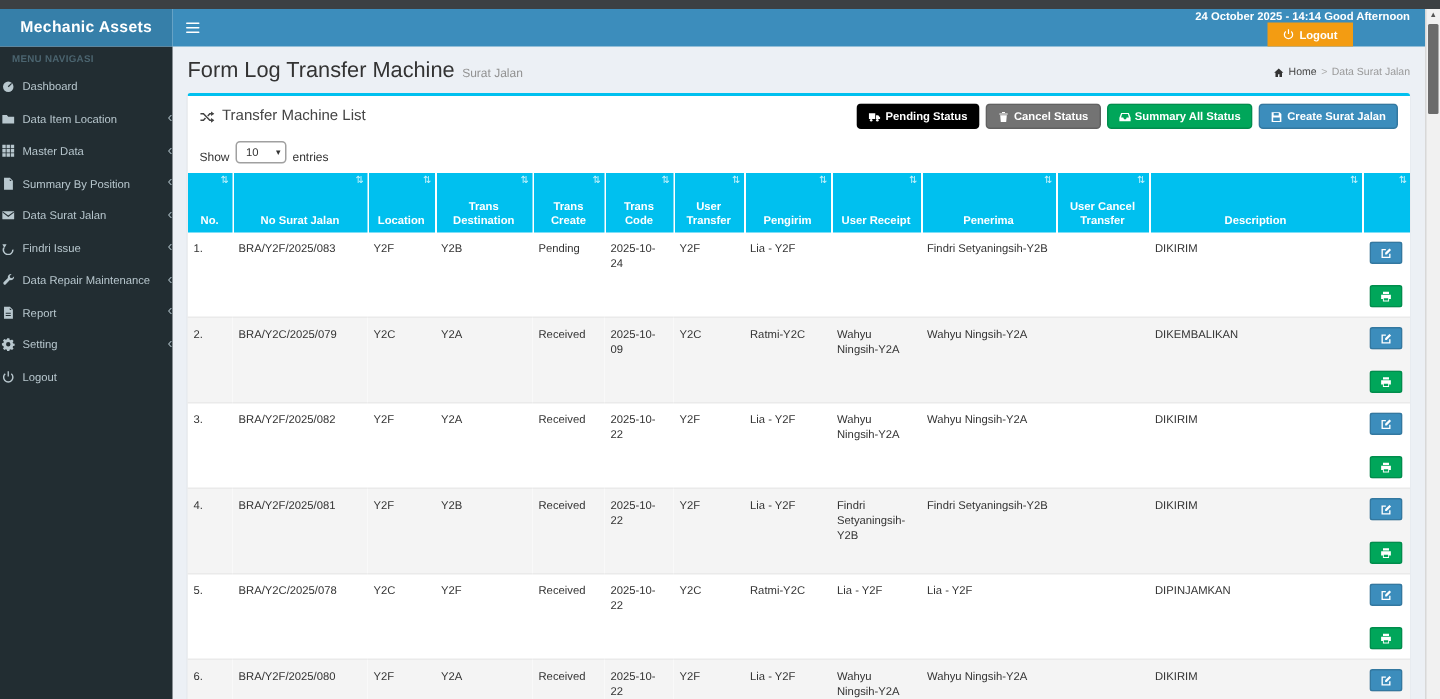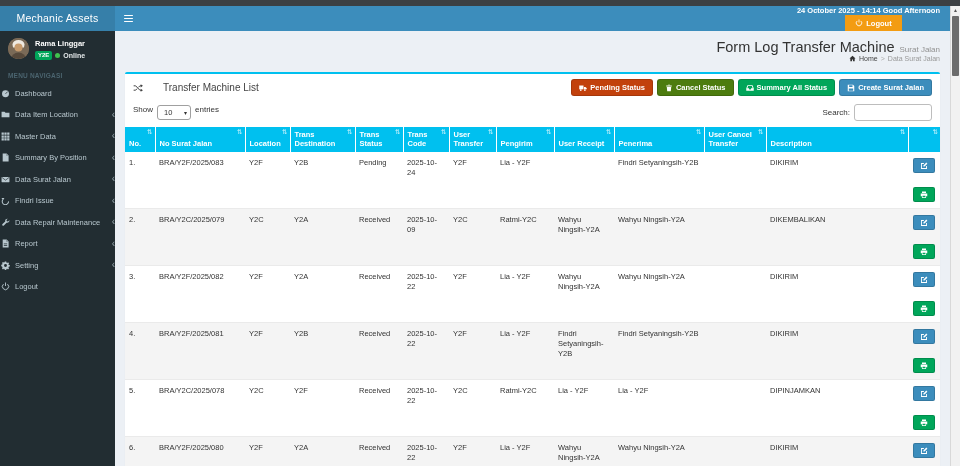--- a/index.html
+++ b/index.html
@@ -9,21 +9,21 @@
     font-family:"Liberation Sans","DejaVu Sans",sans-serif;
   }
   
   .top-strip { position:absolute; top:0; left:0; width:960px; height:6px; background:#3c4043; z-index:60; }
   .v-scrollbar { position:absolute; top:6px; right:0; width:10px; height:460px; background:#f1f1f1; border-left:1px solid #d8d8d8; z-index:55; }
   .v-scrollbar .arrow-up { height:9px; font-size:5px; color:#555; text-align:center; line-height:9px; }
   .v-scrollbar .thumb { position:absolute; top:10px; left:1px; width:7px; height:60px; background:#6b6b6b; border-radius:1px; }
 
   
   .main-header { position:absolute; top:6px; left:0; width:950px; height:25px; display:flex; z-index:50; }
-  .logo { width:115px; height:25px; background:#367fa9; color:#fff; font-weight:normal; font-size:10.5px; line-height:25px; text-align:center; letter-spacing:.2px; cursor:pointer; }
+  .logo { width:115px; height:25px; background:#367fa9; color:#fff; font-weight:bold; font-size:10.5px; line-height:25px; text-align:center; letter-spacing:.2px; cursor:pointer; }
   .navbar { flex:1; background:#3c8dbc; display:flex; align-items:center; }
   .hamburger { width:26px; height:25px; display:flex; flex-direction:column; justify-content:center; align-items:center; gap:1.6px; cursor:pointer; }
   .hamburger .bar { width:9px; height:1.6px; background:#fff; border-radius:1px; }
   .nav-right { margin-left:auto; display:flex; align-items:center; height:100%;flex-direction:column; }
   .nav-datetime { color:#fff; font-size:7.5px; font-weight:bold; margin-right:10px; }
   .logout-top { background:#f39c12; height:100%; display:flex; align-items:center; gap:3px; padding:0 10px; color:#fff; font-size:7.5px; font-weight:bold; cursor:pointer; }
   .logout-top .ic { display:flex; }
 
   
   .sidebar { position:absolute; top:31px; left:0; width:115px; height:435px; background:#222d32; z-index:40; }
@@ -36,47 +36,47 @@
   .status-dot { width:5px; height:5px; border-radius:50%; background:#41c24e; }
   .status-text { color:#e4e8ea; font-size:7px; font-weight:bold; }
   .menu-header { color:#4b646f; font-size:6.5px; font-weight:bold; padding:5px 8px 4px; letter-spacing:.2px; }
   .menu-item { display:flex; align-items:center; gap:5px; padding:0 0; height:21.5px; color:#b8c7ce; font-size:7.5px; cursor:pointer; text-decoration:none; }
   .mi-icon { width:10px; display:flex; justify-content:center; align-items:center; color:#b8c7ce; flex:none; }
   .mi-label { white-space:nowrap; }
   .mi-caret { margin-left:auto; font-size:10px; line-height:1; color:#95a5ac; }
 
   
   .content { position:absolute; top:31px; left:115px; width:835px; height:435px; background:#ecf0f5; padding:5px 10px 0; overflow:hidden; z-index:30; }
-  .content-header { display:flex; align-items:flex-end; justify-content:space-between; padding:3px 0 7px;flex-direction:column; }
+  .content-header { display:flex; align-items:flex-end; justify-content:space-between; padding:3px 0 7px; }
   .title-group { display:flex; align-items:baseline; }
   .page-title { font-size:14.5px; color:#333; font-weight:500; }
   .page-subtitle { font-size:8px; color:#919191; margin-left:5px; }
   .breadcrumb { font-size:7px; color:#444; display:flex; align-items:center; gap:3px; padding-bottom:3px; }
   .breadcrumb .ic { display:flex; color:#333; }
   .breadcrumb .sep { color:#aaa; }
   .breadcrumb .current { color:#999; }
   .bc-home { cursor:pointer; }
 
   .box { background:#fff; border-top:2px solid #00c0ef; border-radius:2px; box-shadow:0 1px 1px rgba(0,0,0,.1); }
   .box-header { display:flex; align-items:center; padding:5px 8px 4px; }
-  .box-title { display:flex; align-items:center; gap:20px; font-size:10px; color:#444;text-align:center; }
+  .box-title { display:flex; align-items:center; gap:5px; font-size:10px; color:#444;text-align:center; }
   .box-title .ic { display:flex; color:#444; }
   .box-actions { margin-left:auto; display:flex; gap:4px; }
   .btn { display:inline-flex; align-items:center; gap:3px; height:17px; padding:0 7px; border-radius:3px; color:#fff; font-size:7.5px; font-weight:bold; border:1px solid rgba(0,0,0,.15); cursor:pointer; white-space:nowrap; }
   .btn .ic { display:flex; }
 
   .controls { display:flex; align-items:center; padding:4px 8px 6px; }
-  .show-group { display:flex; align-items:flex-start; gap:4px; font-size:8px; color:#333; }
+  .show-group { display:flex; align-items:flex-end; gap:4px; font-size:8px; color:#333; }
   .select-box { display:flex; align-items:center; justify-content:space-between; width:34px; height:15px; border:1px solid #a0a0a0; border-radius:3px; padding:0 3px 0 6px; font-size:7.5px; color:#333; background:#fff; cursor:pointer; }
   .select-box .caret { font-size:6px; color:#333; }
   .search-group { margin-left:auto; display:flex; align-items:center; gap:4px; font-size:8px; color:#333; }
   .search-input { width:78px; height:17px; border:1px solid #bdbdbd; border-radius:3px; background:#fff; font-size:7.5px; padding:0 4px; outline:none; font-family:inherit; }
 
   table { width:100%; border-collapse:collapse; table-layout:fixed; }
-  thead th { background:#00c0ef; color:#fff; font-size:7.5px; font-weight:bold; text-align:left; vertical-align:bottom; padding:3px 4px 4px; position:relative; border-left:1.5px solid #fff; cursor:pointer; height:25px; }
+  thead th { background:#00c0ef; color:#fff; font-size:7.5px; font-weight:bold; text-align:center; vertical-align:bottom; padding:18px 4px 4px; position:relative; border-left:1.5px solid #fff; cursor:pointer; height:25px; }
   thead th:first-child { border-left:none; }
   .sort-icon { position:absolute; top:1px; right:2px; font-size:6.5px; opacity:.8; font-weight:normal; }
   tbody td { font-size:7.5px; color:#333; padding:6px 4px; vertical-align:top; border-bottom:1px solid #eaeaea; height:52.5px; overflow:hidden; word-wrap:break-word; line-height:1.35; }
   tbody tr:nth-child(even) { background:#f4f4f4; }
   .actions-cell { text-align:center; }
   .row-btn { width:22px; height:15px; border-radius:2px; border:1px solid rgba(0,0,0,.15); display:flex; align-items:center; justify-content:center; color:#fff; margin:0 auto; cursor:pointer; }
   .row-btn + .row-btn { margin-top:14px; }
 </style>
 </head>
 <body>
@@ -100,38 +100,20 @@
               <path fill="none" stroke="currentColor" stroke-width="1.7" d="M4.4 3.9a5.5 5.5 0 107.2 0"></path>
             </svg>
           </span>
         <span>Logout</span>
       </div>
     </div>
   </nav>
 </header>
 
 <aside class="sidebar">
-  <div class="user-panel">
-    <span class="avatar">
-      <svg width="21" height="21" viewBox="0 0 21 21">
-        <rect width="21" height="21" fill="#7a6a57"></rect>
-        <path d="M4.5 6.5a6 4.5 0 0112 0l-.5 3h-11z" fill="#efe9e0"></path>
-        <circle cx="10.5" cy="9.5" r="4" fill="#c79b6d"></circle>
-        <path d="M3 21a7.5 6.5 0 0115 0z" fill="#584a3c"></path>
-      </svg>
-    </span>
-    <div class="user-info">
-      <div class="user-name">Rama Linggar</div>
-      <div class="user-status">
-        <span class="badge-code">Y2E</span>
-        <span class="status-dot"></span>
-        <span class="status-text">Online</span>
-      </div>
-    </div>
-  </div>
   <div class="menu-header">MENU NAVIGASI</div>
   <nav id="sidebar-menu">
       <a class="menu-item">
         <span class="mi-icon">
           <svg width="9" height="9" viewBox="0 0 16 16" fill="currentColor">
             <circle cx="8" cy="8.6" r="6.2"></circle>
             <path fill="none" stroke="#222d32" stroke-width="1.4" d="M8 8.6l4-4.1"></path>
           </svg>
         </span>
         <span class="mi-label">Dashboard</span>
@@ -245,32 +227,32 @@
       <div class="box-title">
         <span class="ic">
             <svg width="10" height="10" viewBox="0 0 16 16" fill="currentColor">
               <path fill="none" stroke="currentColor" stroke-width="1.6" d="M1 4.5h3.2L11 11.5h2M13 4.5h-2L8.8 6.9M1 11.5h3.2l2.2-2.4"></path>
               <path d="M12.3 2l3.6 2.5-3.6 2.5zM12.3 9l3.6 2.5-3.6 2.5z"></path>
             </svg>
           </span>
         <span>Transfer Machine List</span>
       </div>
       <div class="box-actions" id="box-buttons">
-          <button class="btn" style="background: #c2410c;">
+          <button class="btn" style="background: #000000;">
             <span class="ic">
               <svg width="8" height="8" viewBox="0 0 16 16" fill="currentColor">
                 <path d="M.5 3h8.5v7.7H.5z"></path>
                 <path d="M10 5.8h2.9l2.6 2.7v2.2H10z"></path>
                 <circle cx="3.6" cy="12.2" r="1.7"></circle>
                 <circle cx="11.8" cy="12.2" r="1.7"></circle>
               </svg>
             </span>
             <span>Pending Status</span>
           </button>
-          <button class="btn" style="background: #4d7c0f;">
+          <button class="btn" style="background: #737373;">
             <span class="ic">
               <svg width="8" height="8" viewBox="0 0 16 16" fill="currentColor">
                 <path d="M6 1.3h4v1.4H6z"></path>
                 <rect x="2.4" y="3.2" width="11.2" height="1.6" rx=".3"></rect>
                 <path d="M3.6 5.8h8.8l-.8 8.9H4.4z"></path>
               </svg>
             </span>
             <span>Cancel Status</span>
           </button>
           <button class="btn" style="background: rgb(0, 166, 90);">
@@ -294,24 +276,20 @@
 
     <div class="controls">
       <div class="show-group">
         <span>Show</span>
         <span class="select-box">
           <span>10</span>
           <span class="caret">▾</span>
         </span>
         <span>entries</span>
       </div>
-      <div class="search-group">
-        <span>Search:</span>
-        <input class="search-input" type="text" aria-label="Search:" style="">
-      </div>
     </div>
 
     <table>
       <colgroup id="table-cols">
           <col style="width: 30px;">
           <col style="width: 90px;">
           <col style="width: 45px;">
           <col style="width: 65px;">
           <col style="width: 48px;">
           <col style="width: 46px;">
@@ -322,21 +300,21 @@
           <col style="width: 62px;">
           <col style="width: 142px;">
           <col style="width: 32px;">
         </colgroup>
       <thead>
           <tr id="table-head-row">
             <th><span class="th-label">No.</span><span class="sort-icon">⇅</span></th>
             <th><span class="th-label">No Surat Jalan</span><span class="sort-icon">⇅</span></th>
             <th><span class="th-label">Location</span><span class="sort-icon">⇅</span></th>
             <th><span class="th-label">Trans Destination</span><span class="sort-icon">⇅</span></th>
-            <th><span class="th-label">Trans Status</span><span class="sort-icon">⇅</span></th>
+            <th><span class="th-label">Trans Create</span><span class="sort-icon">⇅</span></th>
             <th><span class="th-label">Trans Code</span><span class="sort-icon">⇅</span></th>
             <th><span class="th-label">User Transfer</span><span class="sort-icon">⇅</span></th>
             <th><span class="th-label">Pengirim</span><span class="sort-icon">⇅</span></th>
             <th><span class="th-label">User Receipt</span><span class="sort-icon">⇅</span></th>
             <th><span class="th-label">Penerima</span><span class="sort-icon">⇅</span></th>
             <th><span class="th-label">User Cancel Transfer</span><span class="sort-icon">⇅</span></th>
             <th><span class="th-label">Description</span><span class="sort-icon">⇅</span></th>
             <th><span class="th-label"></span><span class="sort-icon">⇅</span></th>
           </tr>
         </thead>

